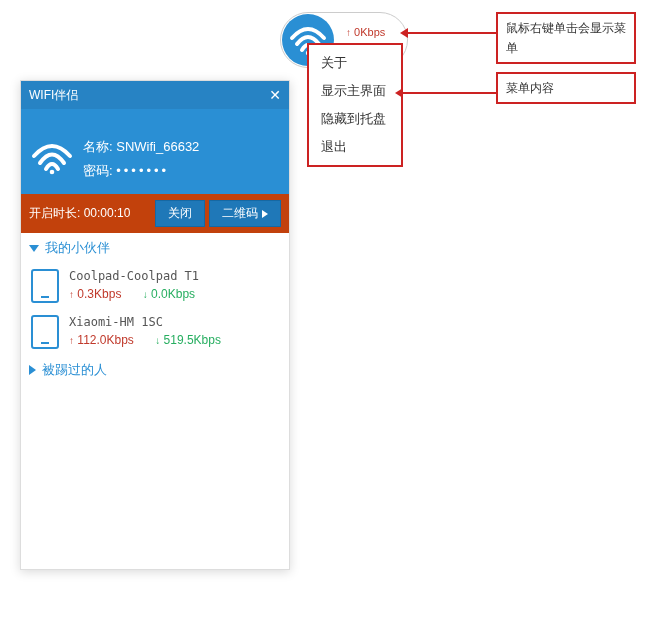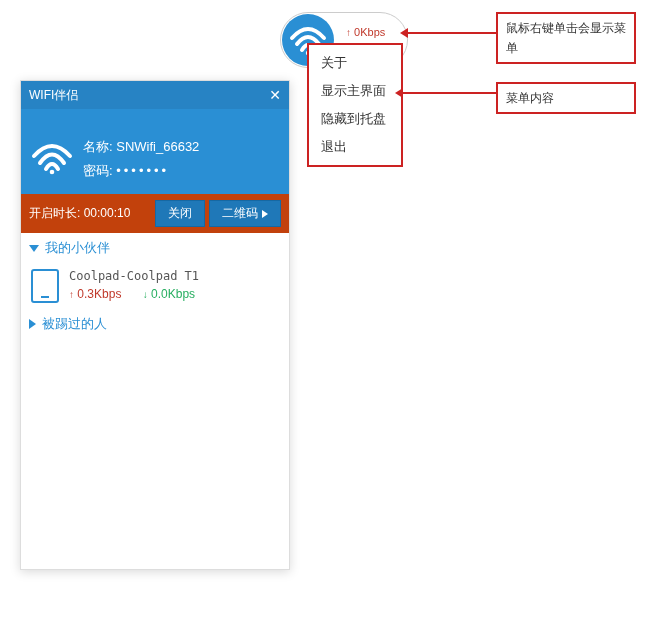--- a/index.html
+++ b/index.html
@@ -195,21 +195,21 @@
     .callout {
       position: absolute;
       border: 2px solid #c22;
       padding: 4px 8px;
       font-size: 12px;
       color: #333;
       background: #fff;
       line-height: 20px;
     }
     .callout.c1 { left: 496px; top: 12px; width: 140px; }
-    .callout.c2 { left: 496px; top: 82px; width: 140px; }
+    .callout.c2 { left: 496px; top: 72px; width: 140px; }
     .callout-arrow {
       position: absolute;
       height: 2px;
       background: #c22;
     }
     .callout-arrow::before {
       content: "";
       position: absolute;
       left: -8px; top: -4px;
       width: 0; height: 0;
@@ -305,18 +305,28 @@
     <div class="device-icon"></div>
     <div class="device-info">
       <div class="device-name">Coolpad-Coolpad T1</div>
       <div>
         <span class="speed-up"><span class="arrow-sm">↑</span> <span>0.3Kbps</span></span>
         <span class="speed-down"><span class="arrow-sm">↓</span> <span>0.0Kbps</span></span>
       </div>
     </div>
   </div>
 
+  <div class="device-item">
+    <div class="device-icon"></div>
+    <div class="device-info">
+      <div class="device-name">Xiaomi-HM 1SC</div>
+      <div>
+        <span class="speed-up"><span class="arrow-sm">↑</span> <span>112.0Kbps</span></span>
+        <span class="speed-down"><span class="arrow-sm">↓</span> <span>519.5Kbps</span></span>
+      </div>
+    </div>
+  </div>
 
   <div class="section-header">
     <span class="tri-rt"></span>
     <span>被踢过的人</span>
   </div>
 </div>
 
 </body></html>

